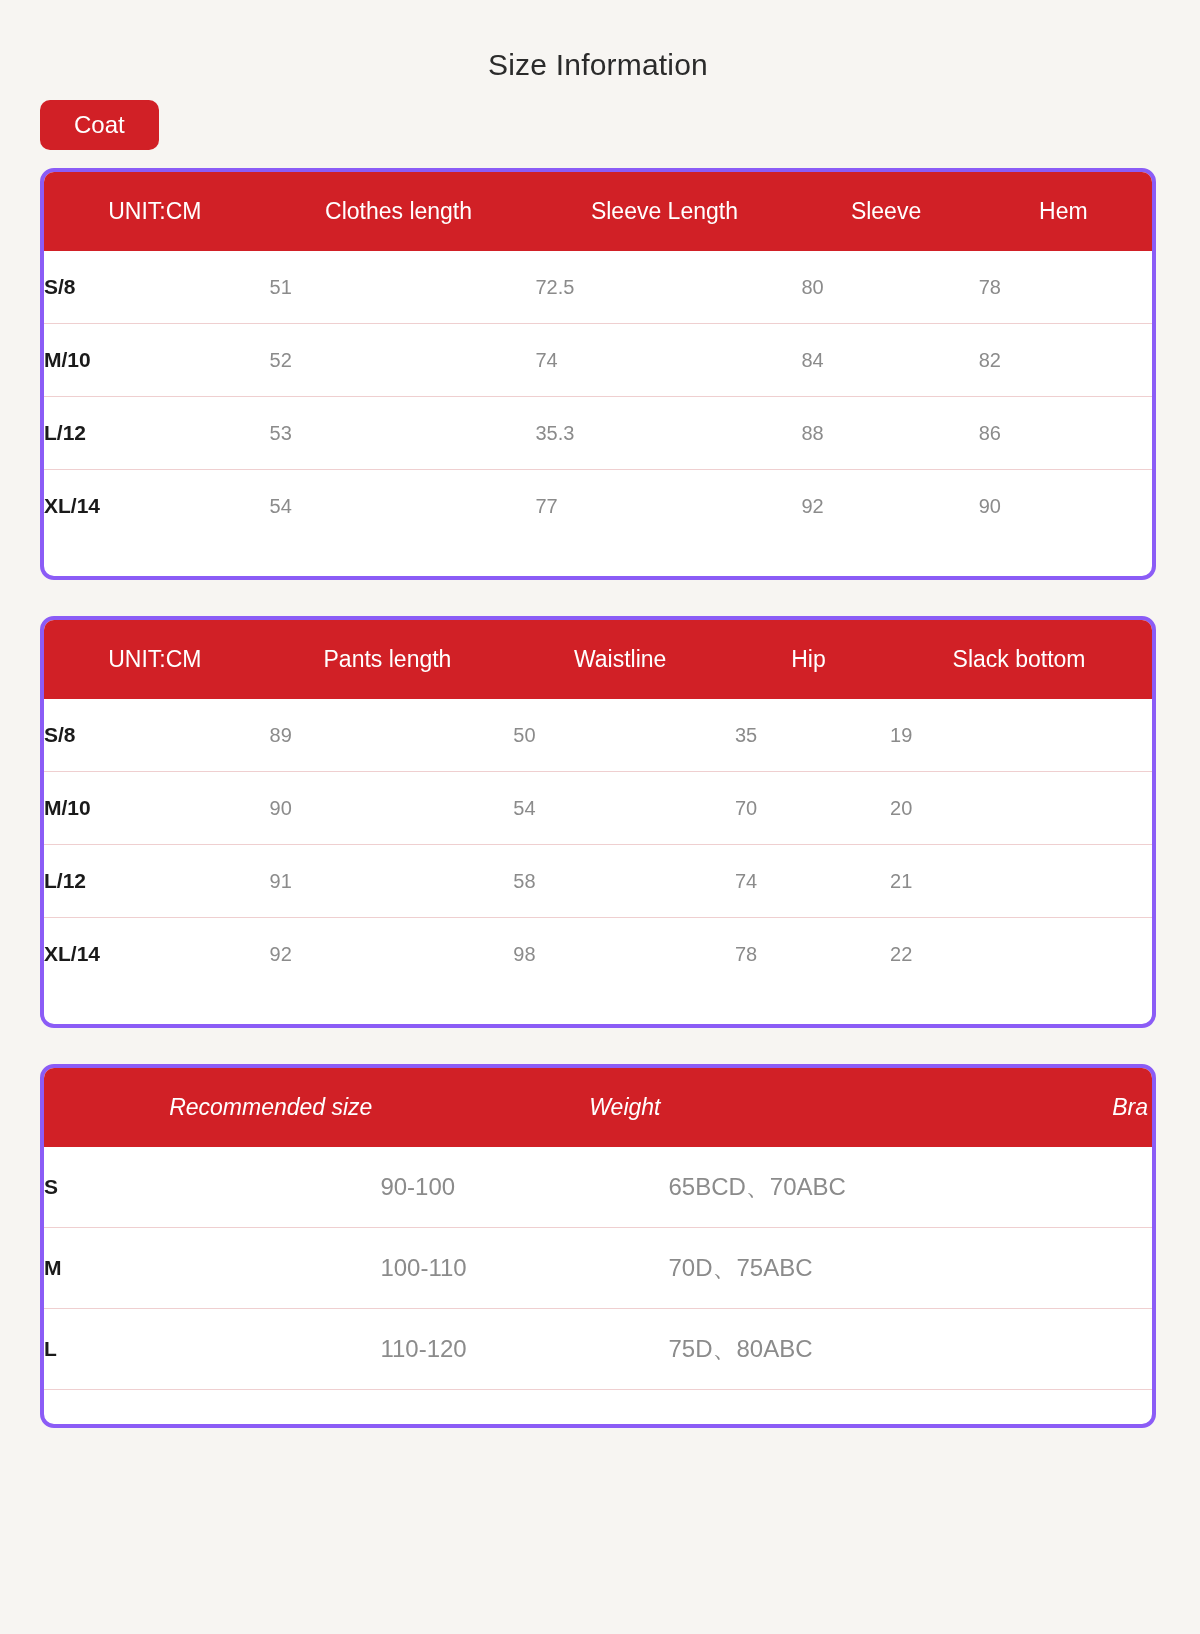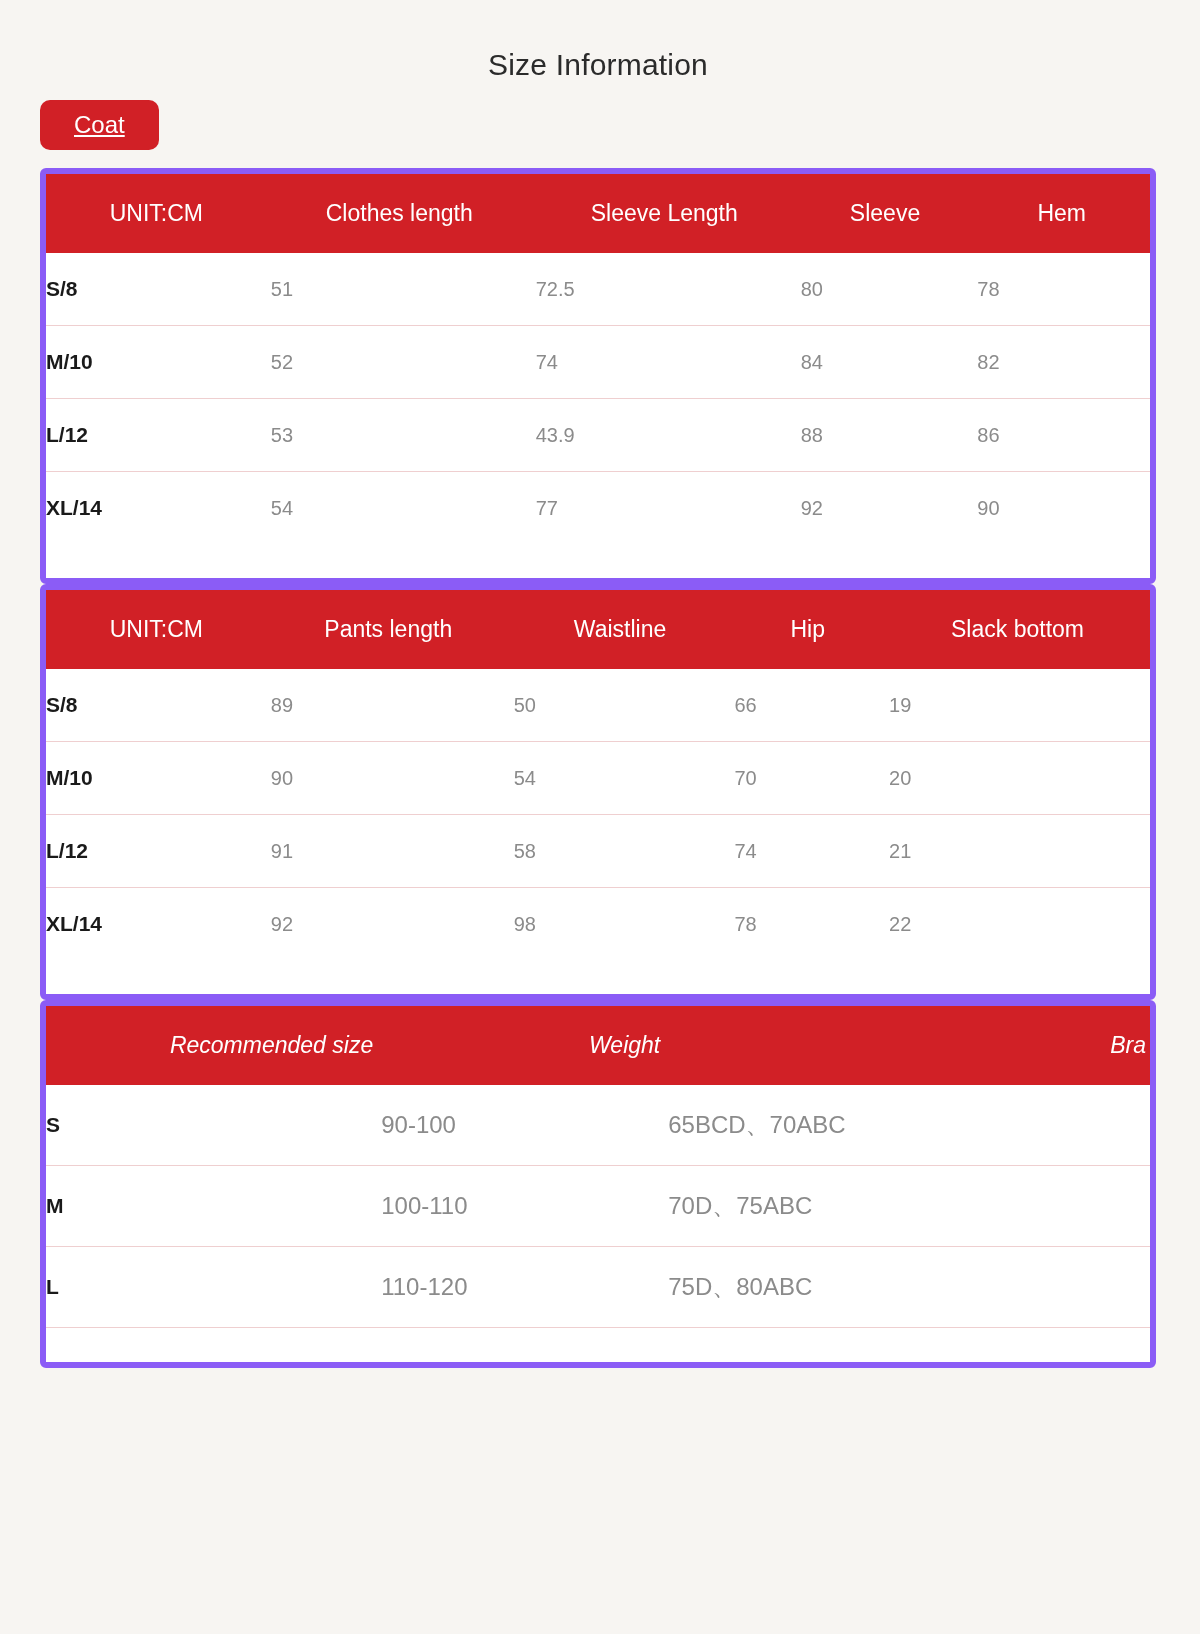--- a/index.html
+++ b/index.html
@@ -32,28 +32,28 @@
   }
   .section-tag {
     display: inline-block;
     background: #d12026;
     color: #fff;
     font-size: 24px;
     border-radius: 10px;
     padding: 13px 34px;
     line-height: 1;
     margin: 0 0 18px 0;
-    text-decoration: underline;
   }
   .tag-row { padding-left: 0px; }
   .table-card {
     background: #fff;
-    border-radius: 6px;
-    border: 6px solid #8b5cf6;
+    border-radius: 14px;
+    border: 4px solid #8b5cf6;
     overflow: hidden;
+    margin-bottom: 36px;
     box-shadow: 0 0 0 rgba(0,0,0,0);
   }
   table {
     width: 100%;
     border-collapse: collapse;
     table-layout: fixed;
   }
   thead th {
     background: #d12026;
     color: #fff;
@@ -150,21 +150,21 @@
         <tr>
           <td class="size-cell" style="border-image: none 100% / 1 / 0 stretch;">M/10</td>
           <td>52</td>
           <td>74</td>
           <td>84</td>
           <td>82</td>
         </tr>
         <tr>
           <td class="size-cell" style="border-image: none 100% / 1 / 0 stretch;">L/12</td>
           <td>53</td>
-          <td>43.9</td>
+          <td>35.3</td>
           <td>88</td>
           <td>86</td>
         </tr>
         <tr>
           <td class="size-cell" style="border-image: none 100% / 1 / 0 stretch;">XL/14</td>
           <td>54</td>
           <td>77</td>
           <td>92</td>
           <td>90</td>
         </tr>
@@ -189,21 +189,21 @@
           <th>Waistline</th>
           <th>Hip</th>
           <th>Slack bottom</th>
         </tr>
       </thead>
       <tbody>
         <tr>
           <td class="size-cell" style="border-image: none 100% / 1 / 0 stretch;">S/8</td>
           <td>89</td>
           <td>50</td>
-          <td>66</td>
+          <td>35</td>
           <td>19</td>
         </tr>
         <tr>
           <td class="size-cell" style="border-image: none 100% / 1 / 0 stretch;">M/10</td>
           <td>90</td>
           <td>54</td>
           <td>70</td>
           <td>20</td>
         </tr>
         <tr>

